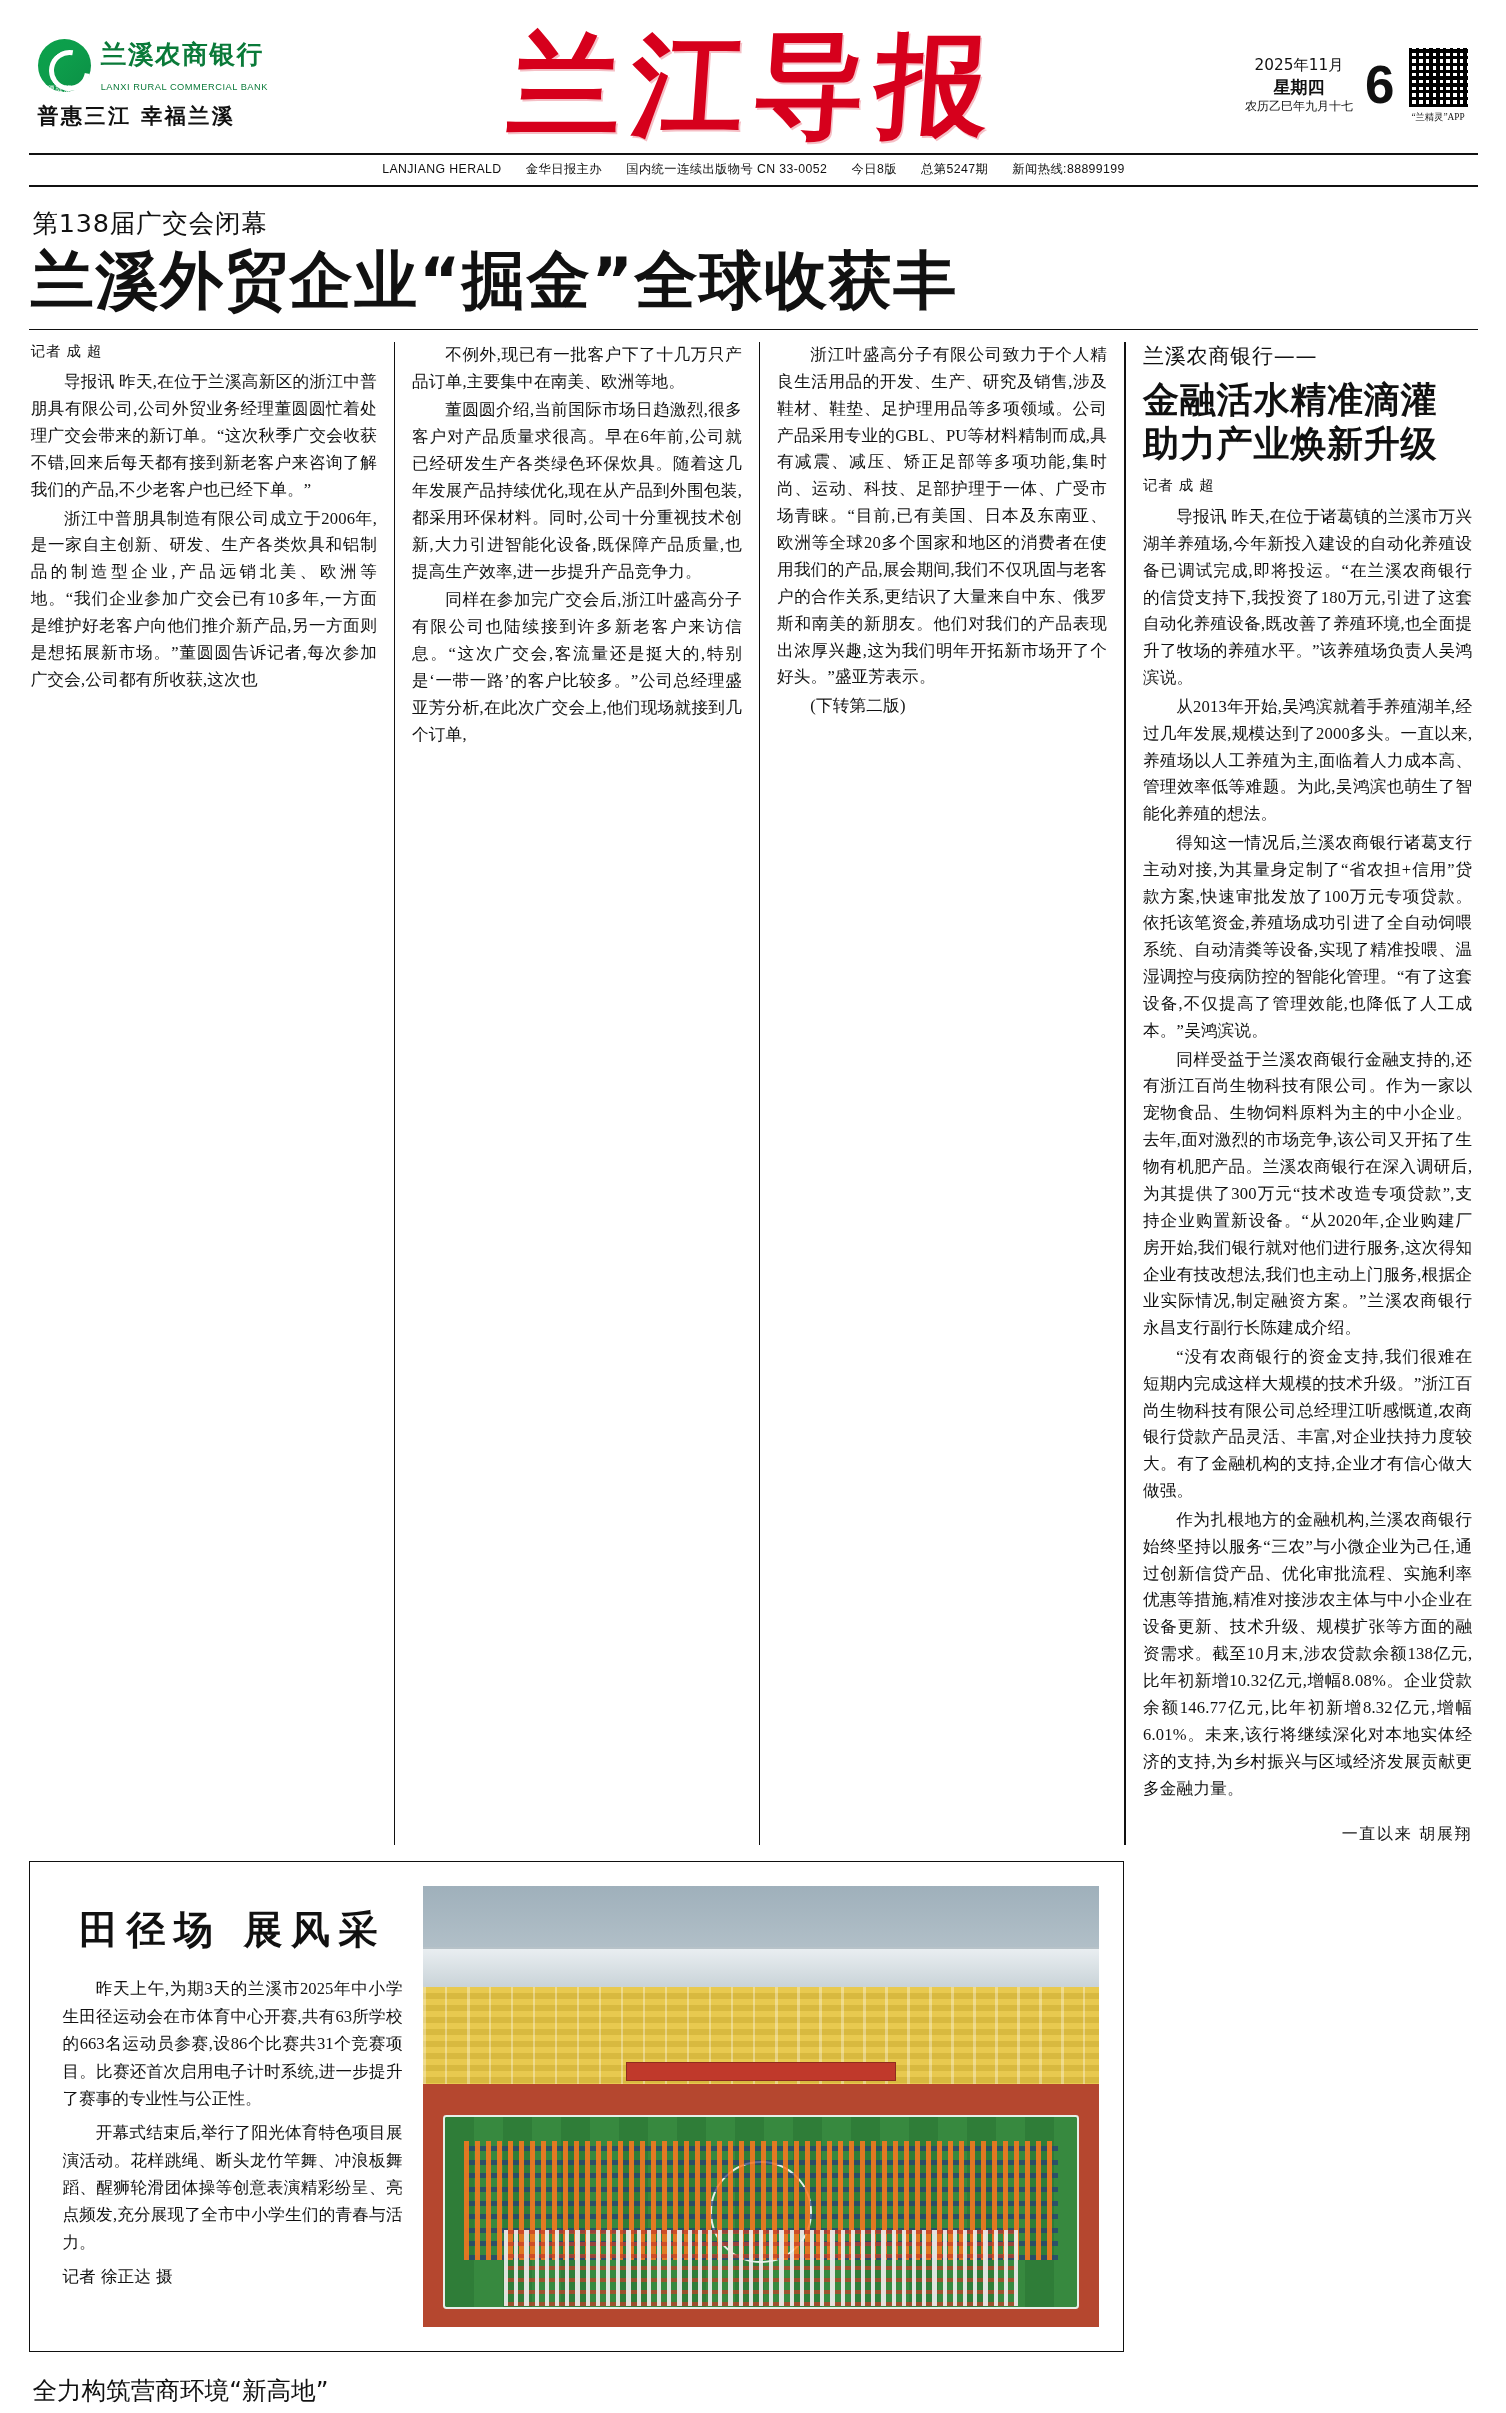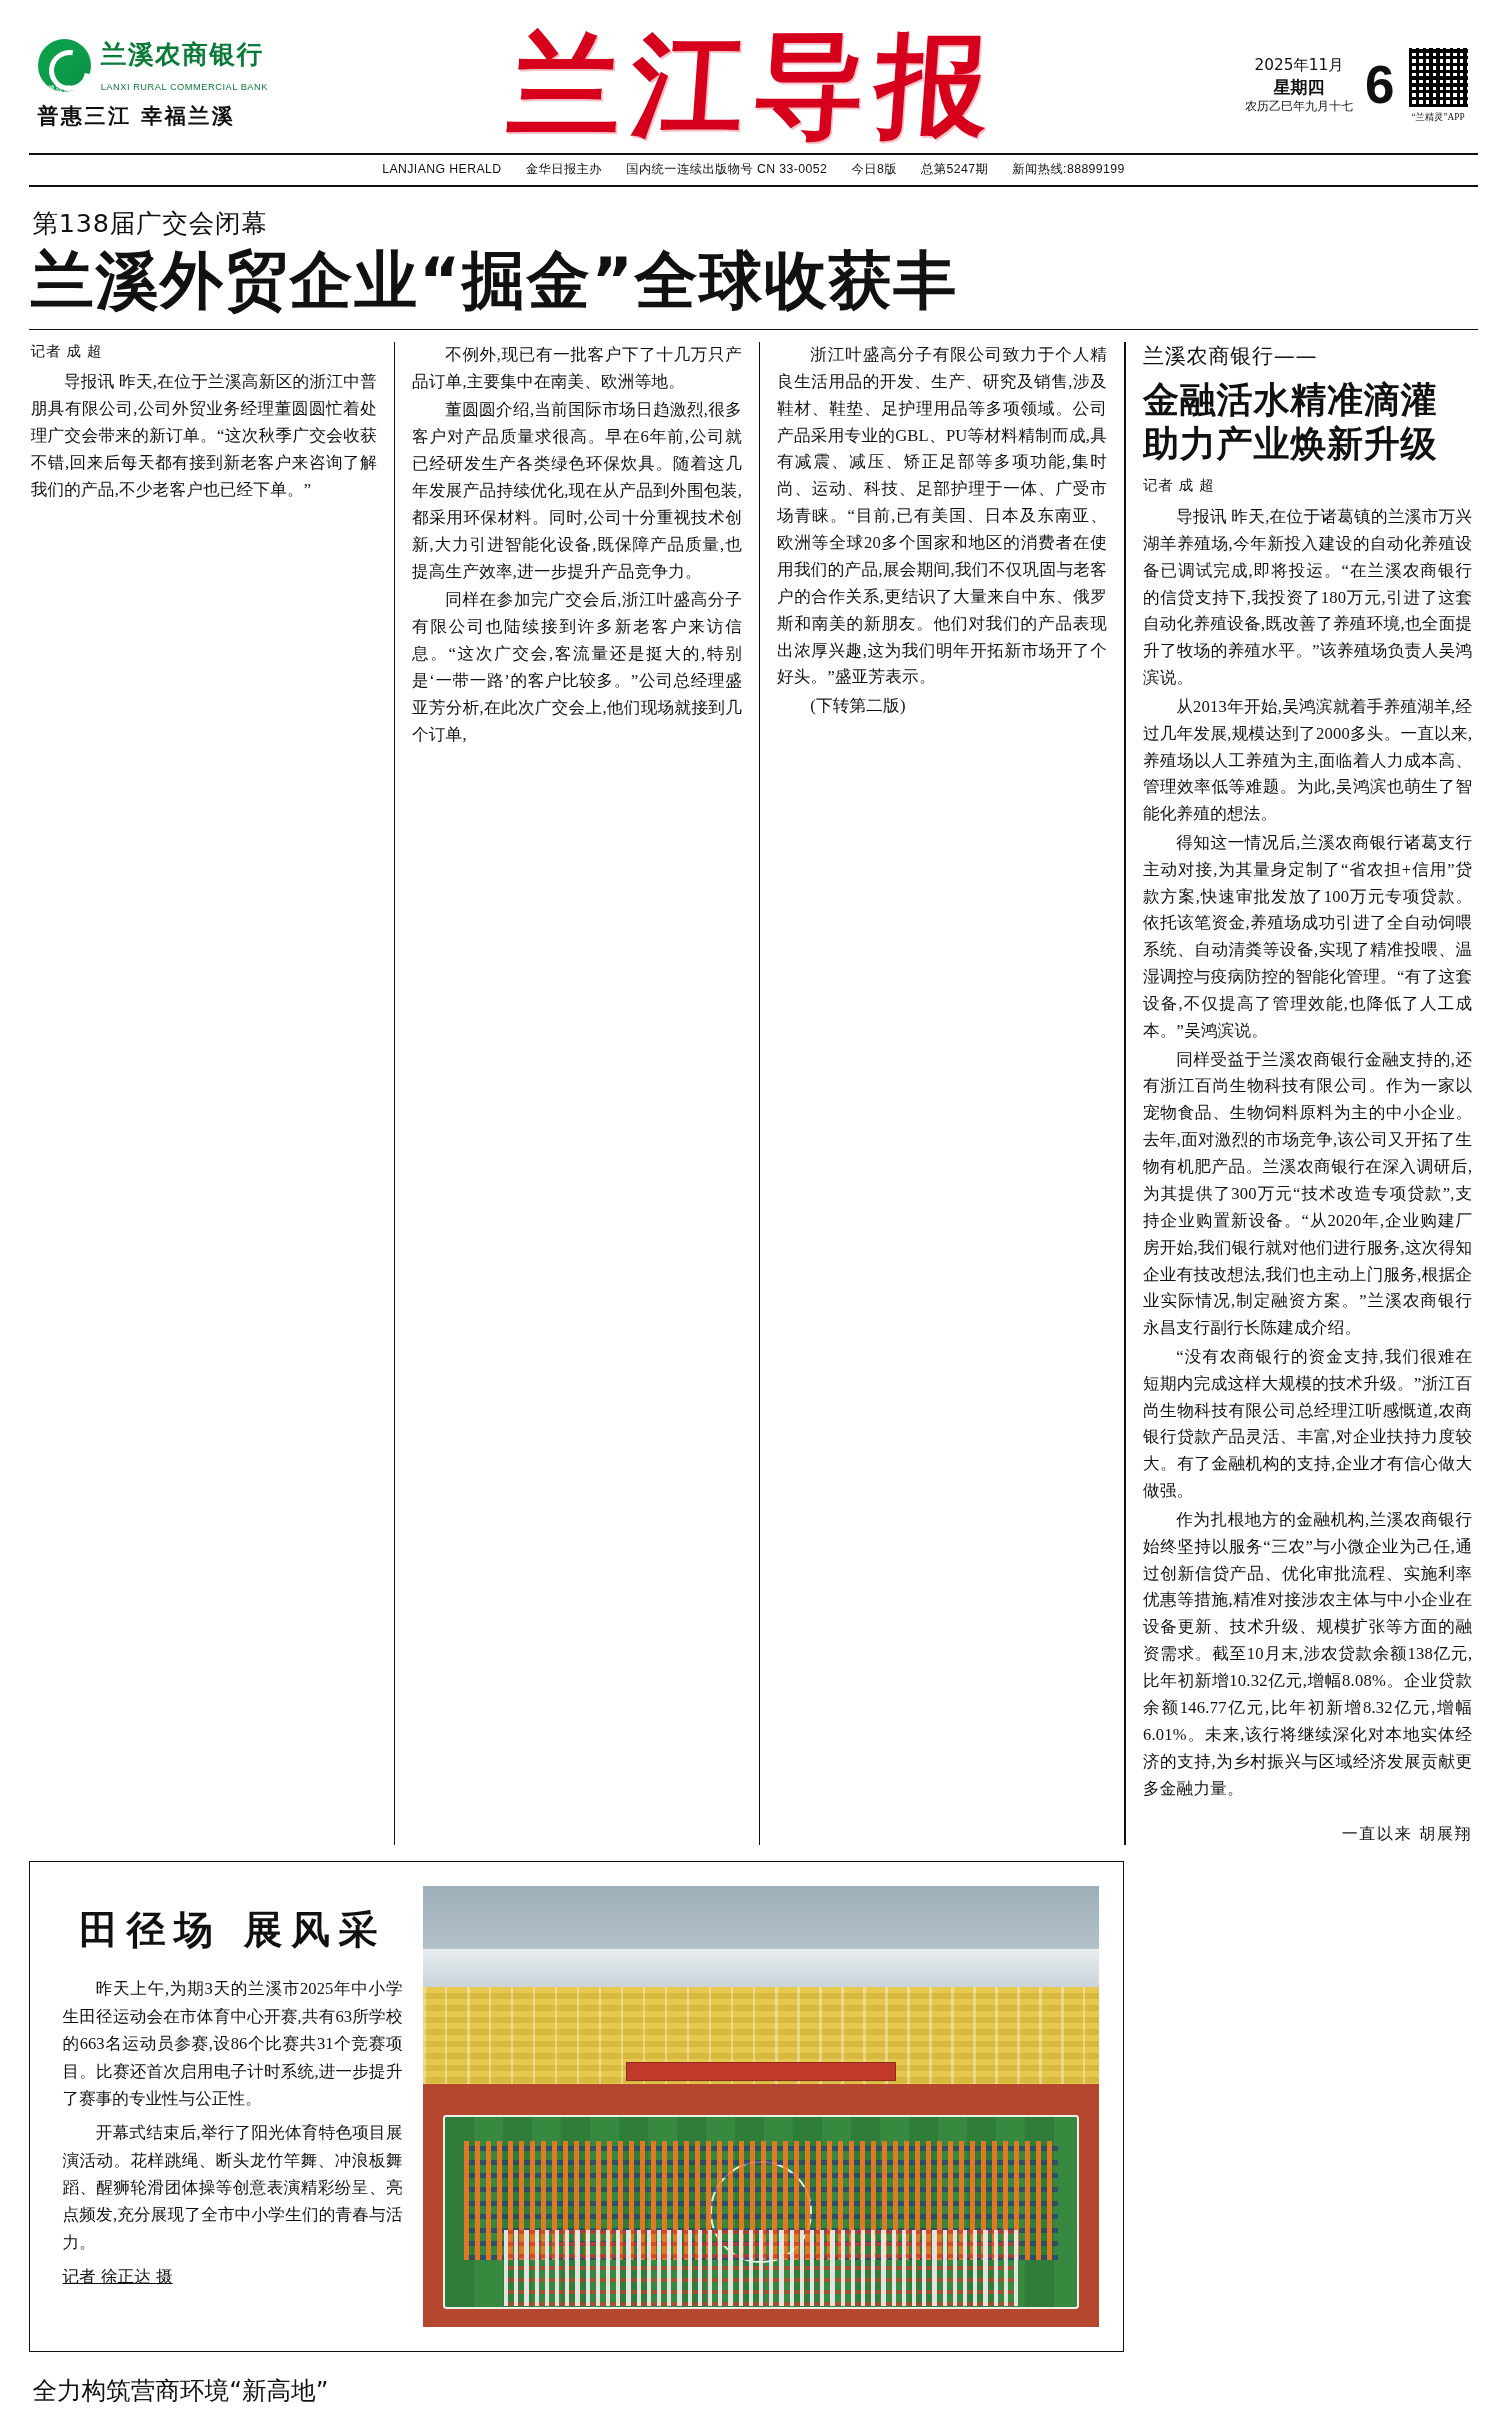--- a/index.html
+++ b/index.html
@@ -149,21 +149,21 @@
     padding: 24px;
     gap: 12px;
   }
   .feature-text { width: 357px; padding: 5.1px 8.5px 0 8.5px; }
   .feature-title {
     font-family: "DejaVu Serif", serif;
     font-size: 39px; font-weight: 700; letter-spacing: 8.5px;
     text-align: center; margin: 12px 0 18.7px 0;
   }
   .feature-text p { font-size: 16.6px; line-height: 1.65; text-indent: 2em; text-align: justify; margin: 0 0 6.8px 0; }
-  .feature-credit { text-align: right; text-indent: 0 !important; font-family: "DejaVu Sans", sans-serif; font-size: 15.3px; text-decoration: underline; }
+  .feature-credit { text-align: right; text-indent: 0 !important; font-family: "DejaVu Sans", sans-serif; font-size: 15.3px; }
 
   .photo {
     flex: 1 1 auto;
     height: 441px;
     position: relative;
     overflow: hidden;
     background: #6f7d86;
   }
   .ph-sky { position: absolute; inset: 0 0 72% 0; background: linear-gradient(#9fb0bb,#c3ced4); }
   .ph-roof { position: absolute; left: 0; right: 0; top: 14%; height: 9%; background: linear-gradient(#e9eef1,#c9d3d8); border-top: 2.5px solid #b7c2c8; }
@@ -265,20 +265,21 @@
   </div>
 
   <div class="shoulder">第138届广交会闭幕</div>
   <div class="lead-title">兰溪外贸企业“掘金”全球收获丰</div>
   <div class="hr-thin"></div>
 
   <div class="cols">
     <div class="col c1">
       <div class="byline">记者 成 超</div>
       <p class="body">导报讯 昨天,在位于兰溪高新区的浙江中普朋具有限公司,公司外贸业务经理董圆圆忙着处理广交会带来的新订单。“这次秋季广交会收获不错,回来后每天都有接到新老客户来咨询了解我们的产品,不少老客户也已经下单。”</p>
+      <p class="body">浙江中普朋具制造有限公司成立于2006年,是一家自主创新、研发、生产各类炊具和铝制品的制造型企业,产品远销北美、欧洲等地。“我们企业参加广交会已有10多年,一方面是维护好老客户向他们推介新产品,另一方面则是想拓展新市场。”董圆圆告诉记者,每次参加广交会,公司都有所收获,这次也</p>
     </div>
     <div class="col c2">
       <p class="body">不例外,现已有一批客户下了十几万只产品订单,主要集中在南美、欧洲等地。</p>
       <p class="body">董圆圆介绍,当前国际市场日趋激烈,很多客户对产品质量求很高。早在6年前,公司就已经研发生产各类绿色环保炊具。随着这几年发展产品持续优化,现在从产品到外围包装,都采用环保材料。同时,公司十分重视技术创新,大力引进智能化设备,既保障产品质量,也提高生产效率,进一步提升产品竞争力。</p>
       <p class="body">同样在参加完广交会后,浙江叶盛高分子有限公司也陆续接到许多新老客户来访信息。“这次广交会,客流量还是挺大的,特别是‘一带一路’的客户比较多。”公司总经理盛亚芳分析,在此次广交会上,他们现场就接到几个订单,</p>
     </div>
     <div class="col c3">
       <p class="body">浙江叶盛高分子有限公司致力于个人精良生活用品的开发、生产、研究及销售,涉及鞋材、鞋垫、足护理用品等多项领域。公司产品采用专业的GBL、PU等材料精制而成,具有减震、减压、矫正足部等多项功能,集时尚、运动、科技、足部护理于一体、广受市场青睐。“目前,已有美国、日本及东南亚、欧洲等全球20多个国家和地区的消费者在使用我们的产品,展会期间,我们不仅巩固与老客户的合作关系,更结识了大量来自中东、俄罗斯和南美的新朋友。他们对我们的产品表现出浓厚兴趣,这为我们明年开拓新市场开了个好头。”盛亚芳表示。</p>
       <p class="body jump">(下转第二版)</p>
     </div>

